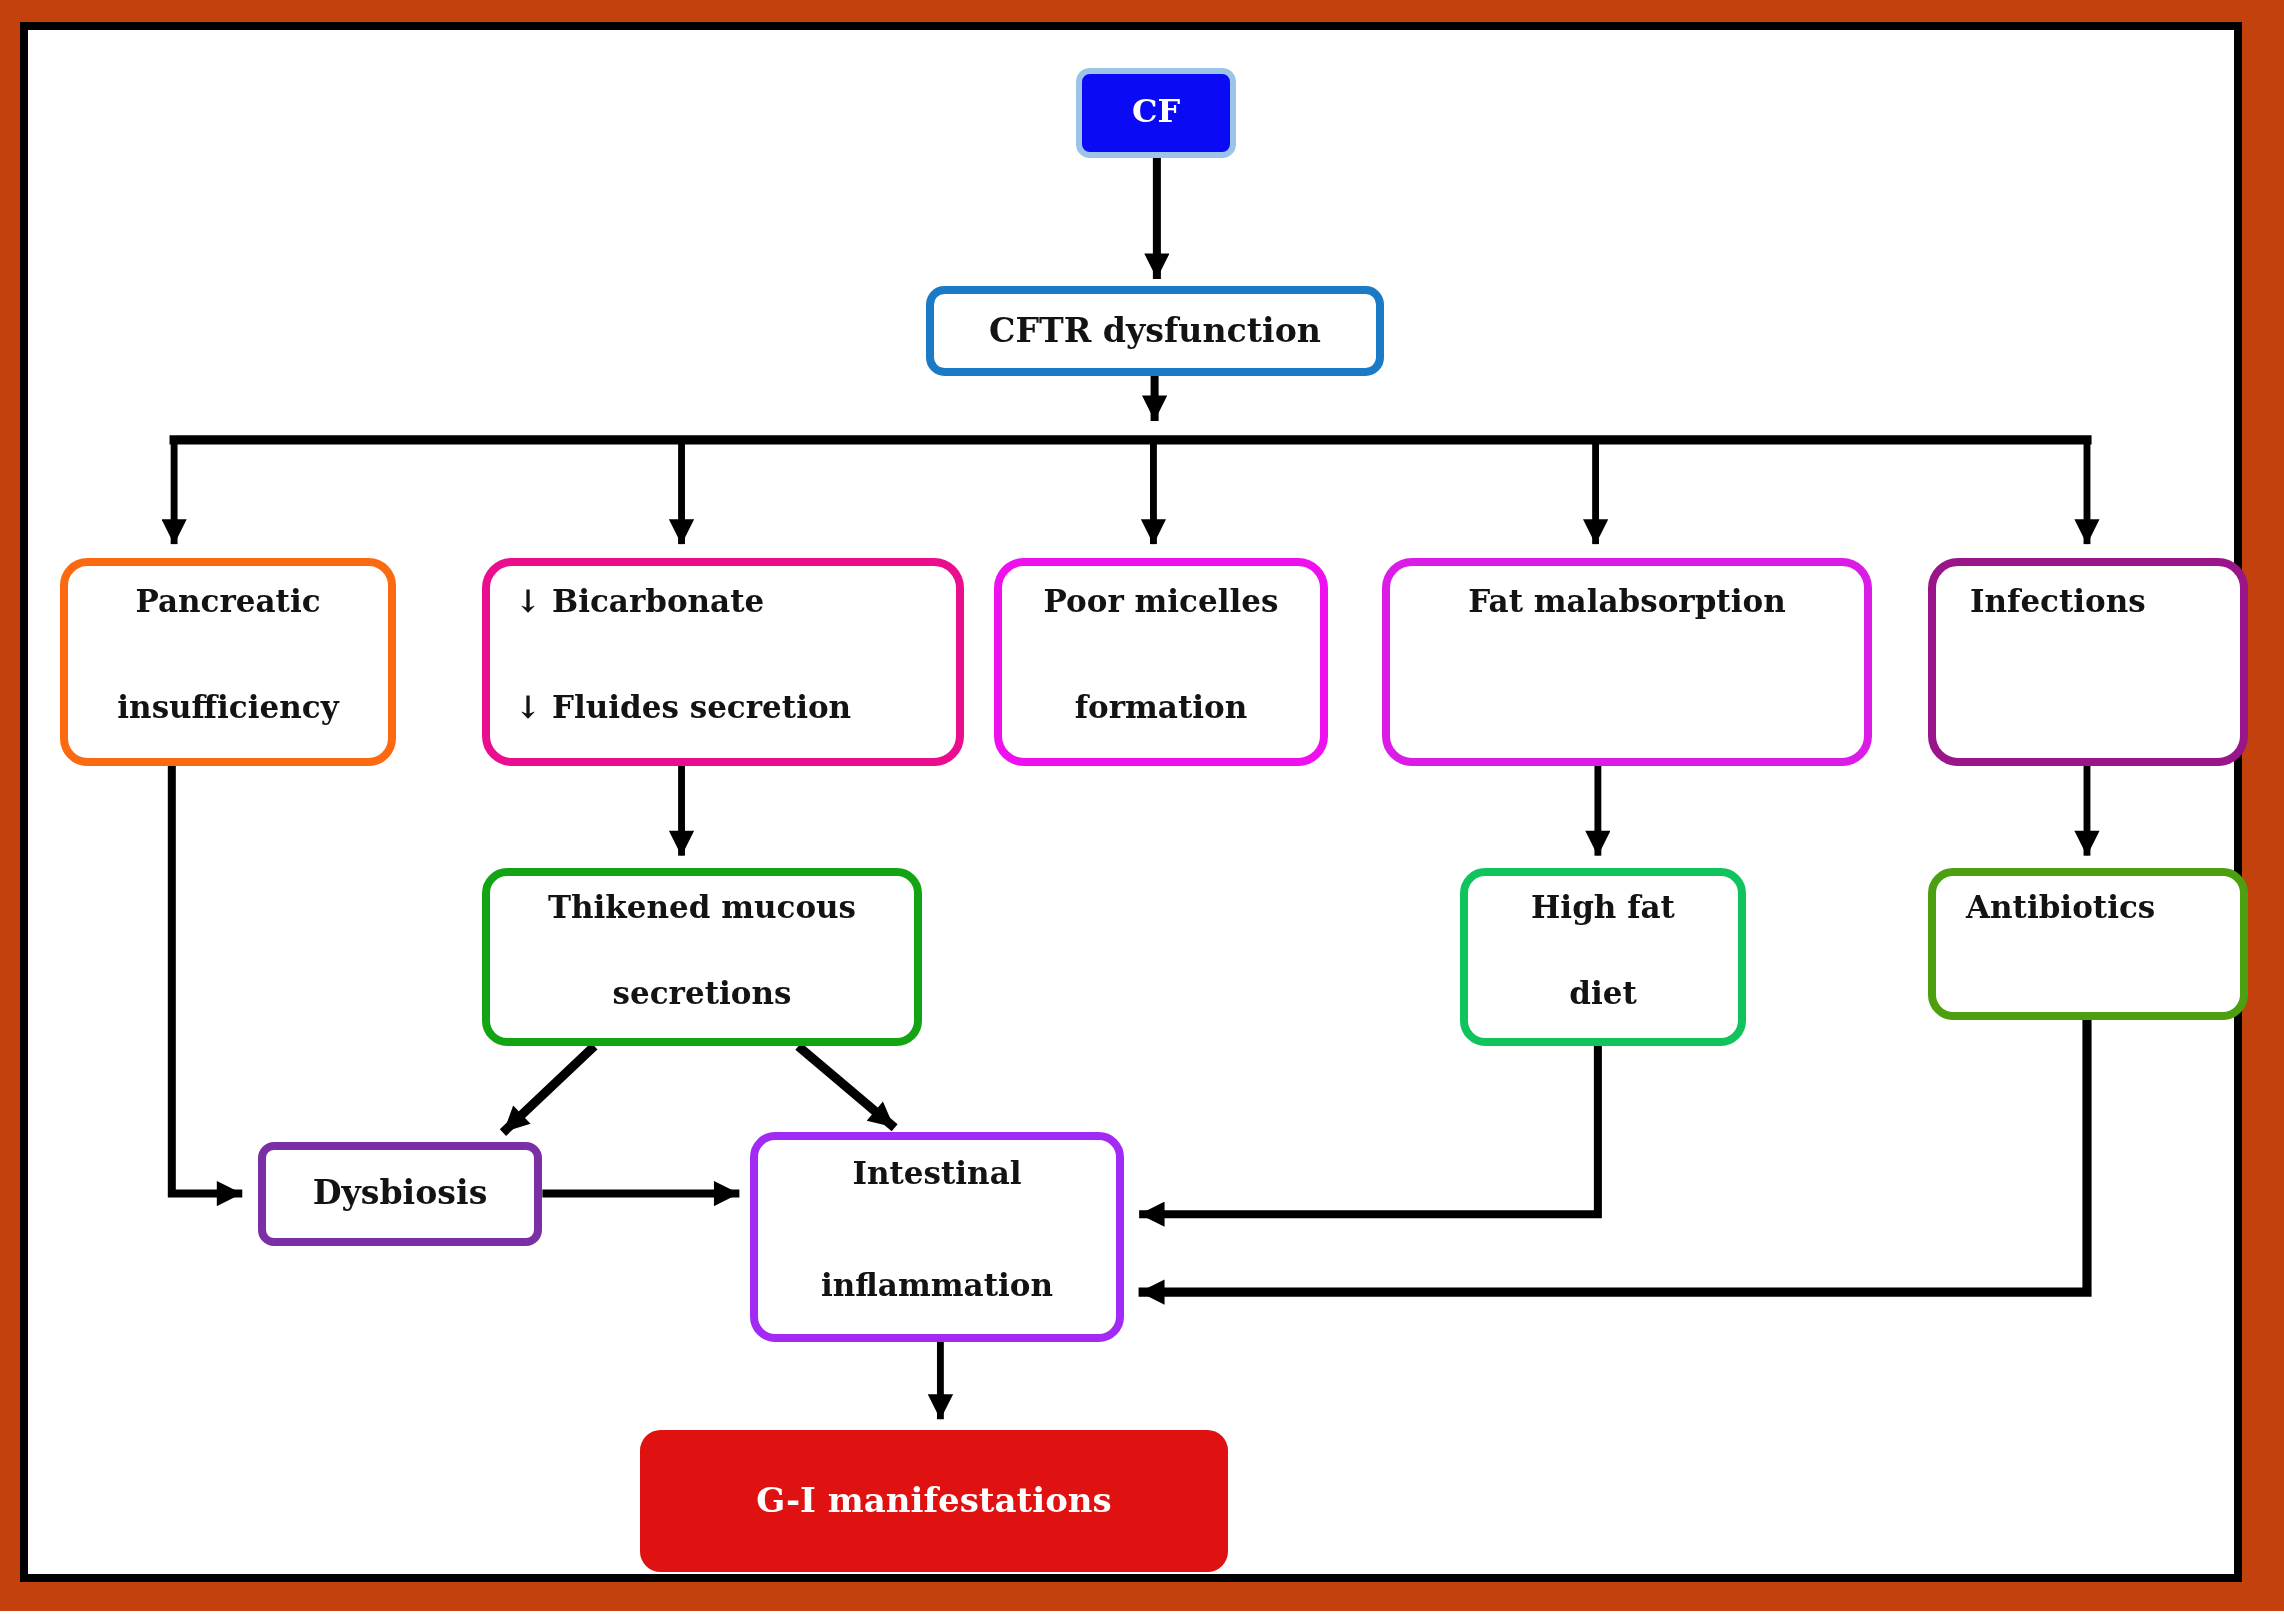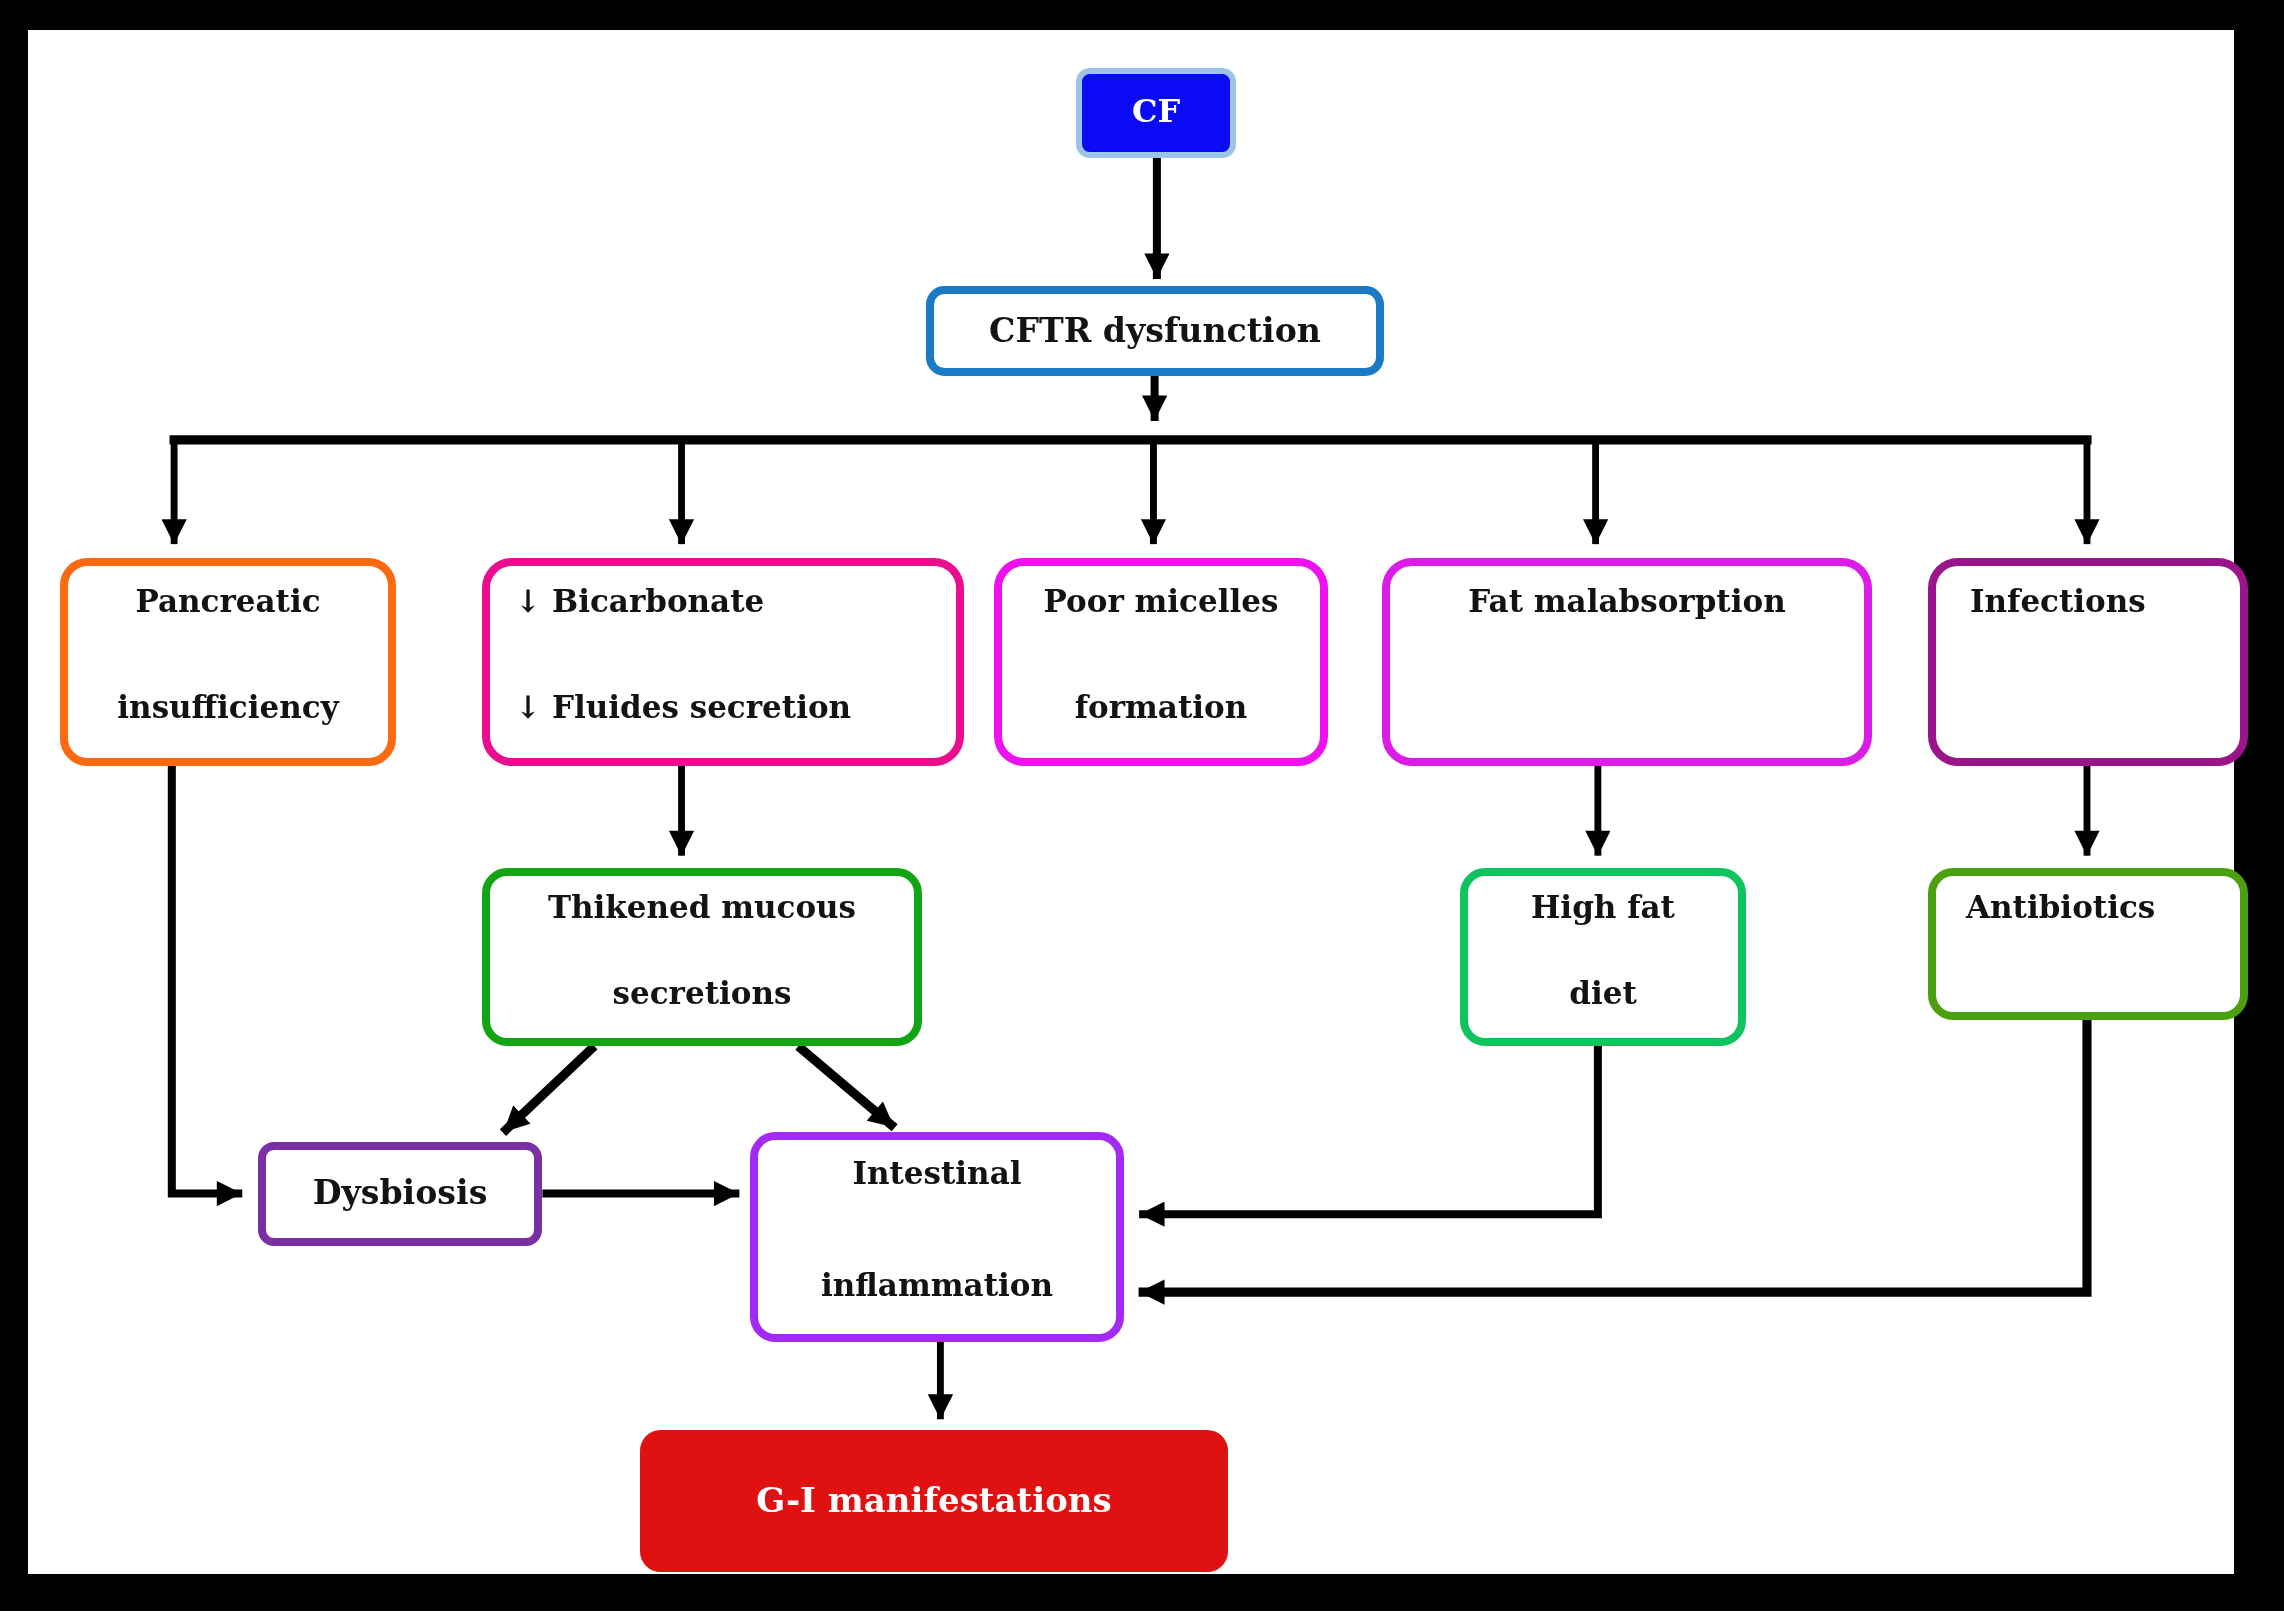--- a/index.html
+++ b/index.html
@@ -1,16 +1,16 @@
 <!DOCTYPE html>
 <html style="font-size:9.2px"><head>
 <meta charset="utf-8">
 <style>
   html,body{margin:0;padding:0;background:#ffffff;}
-  .viewport{position:relative;width:2284px;height:1611px;overflow:hidden;background:#000000;}
+  .viewport{position:relative;width:2284px;height:1611px;overflow:hidden;background:#c2410c;}
   .stage{position:relative;width:1142px;height:811px;transform:scale(2);transform-origin:0 0;
          font-family:"DejaVu Serif","Liberation Serif",serif;}
   .frame{position:absolute;left:10.3px;top:11px;width:1111px;height:780px;
          border:4px solid #000;box-sizing:border-box;background:#fff;}
   svg.wires{position:absolute;left:0;top:0;width:1142px;height:811px;pointer-events:none;}
   .node{position:absolute;box-sizing:border-box;background:#ffffff;display:flex;flex-direction:column;
         font-weight:700;color:#131313;line-height:1.05;}
   .node span{display:block;}
   .c{align-items:center;text-align:center;}
   .l{align-items:flex-start;text-align:left;}

